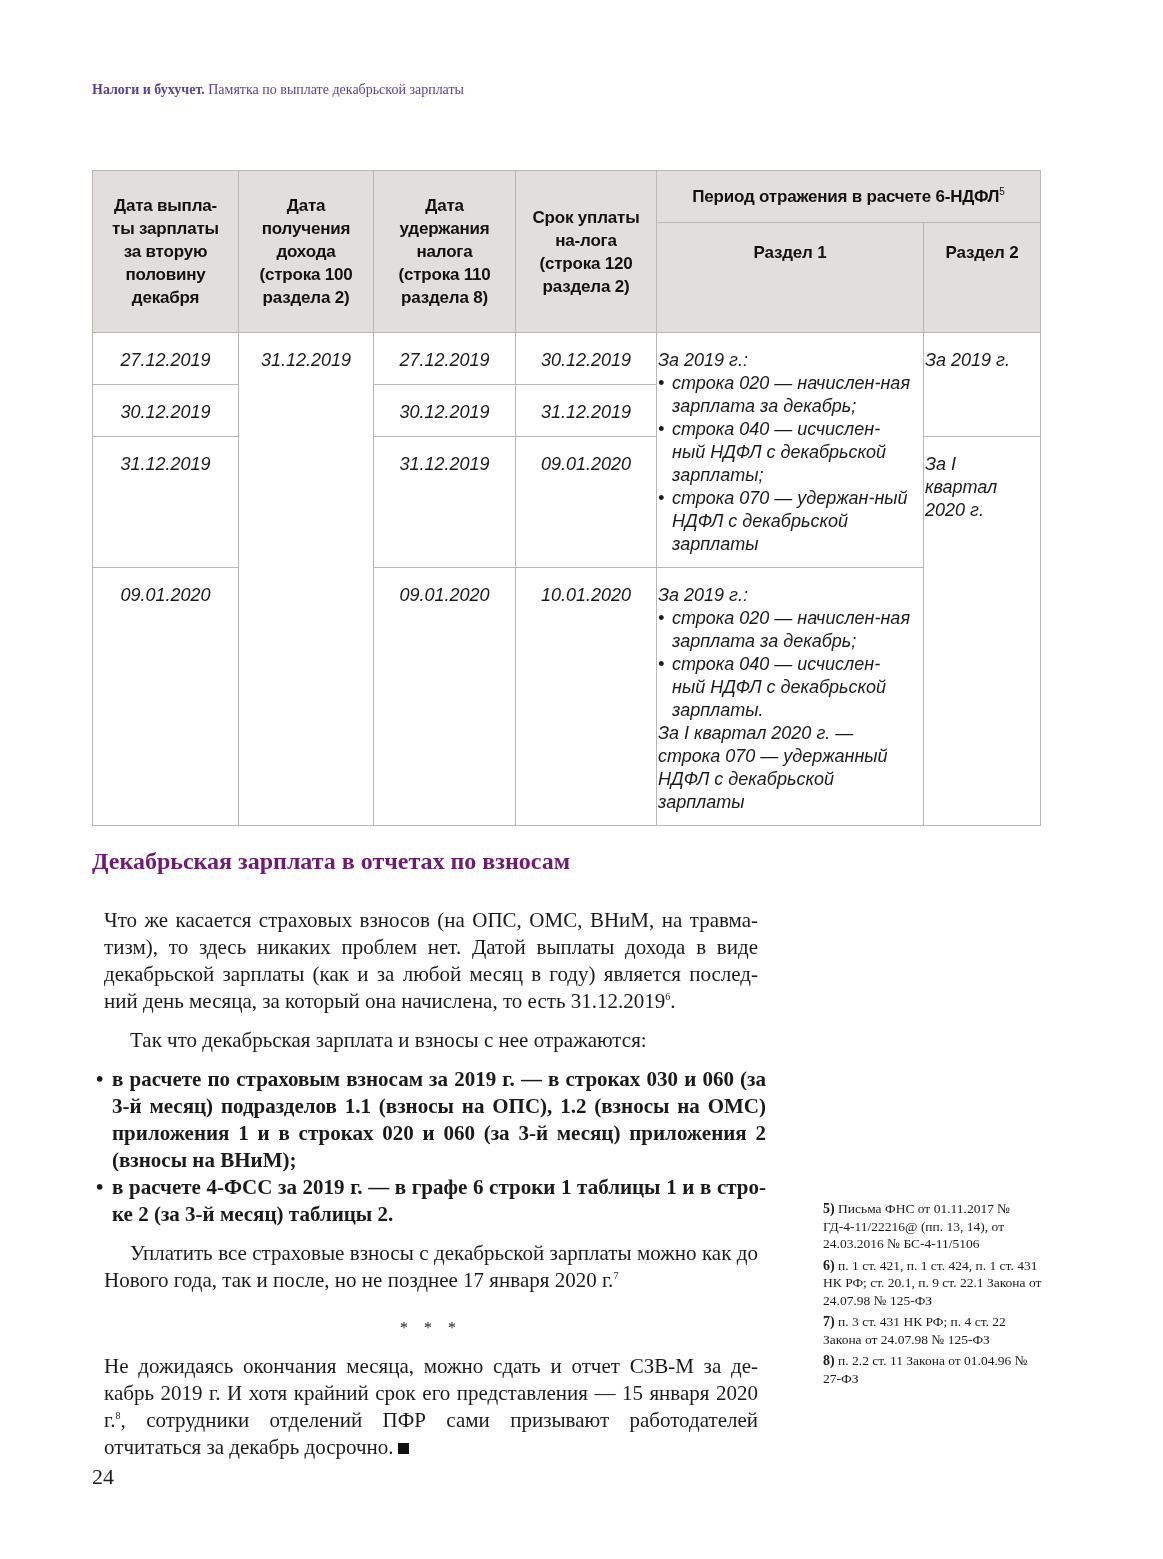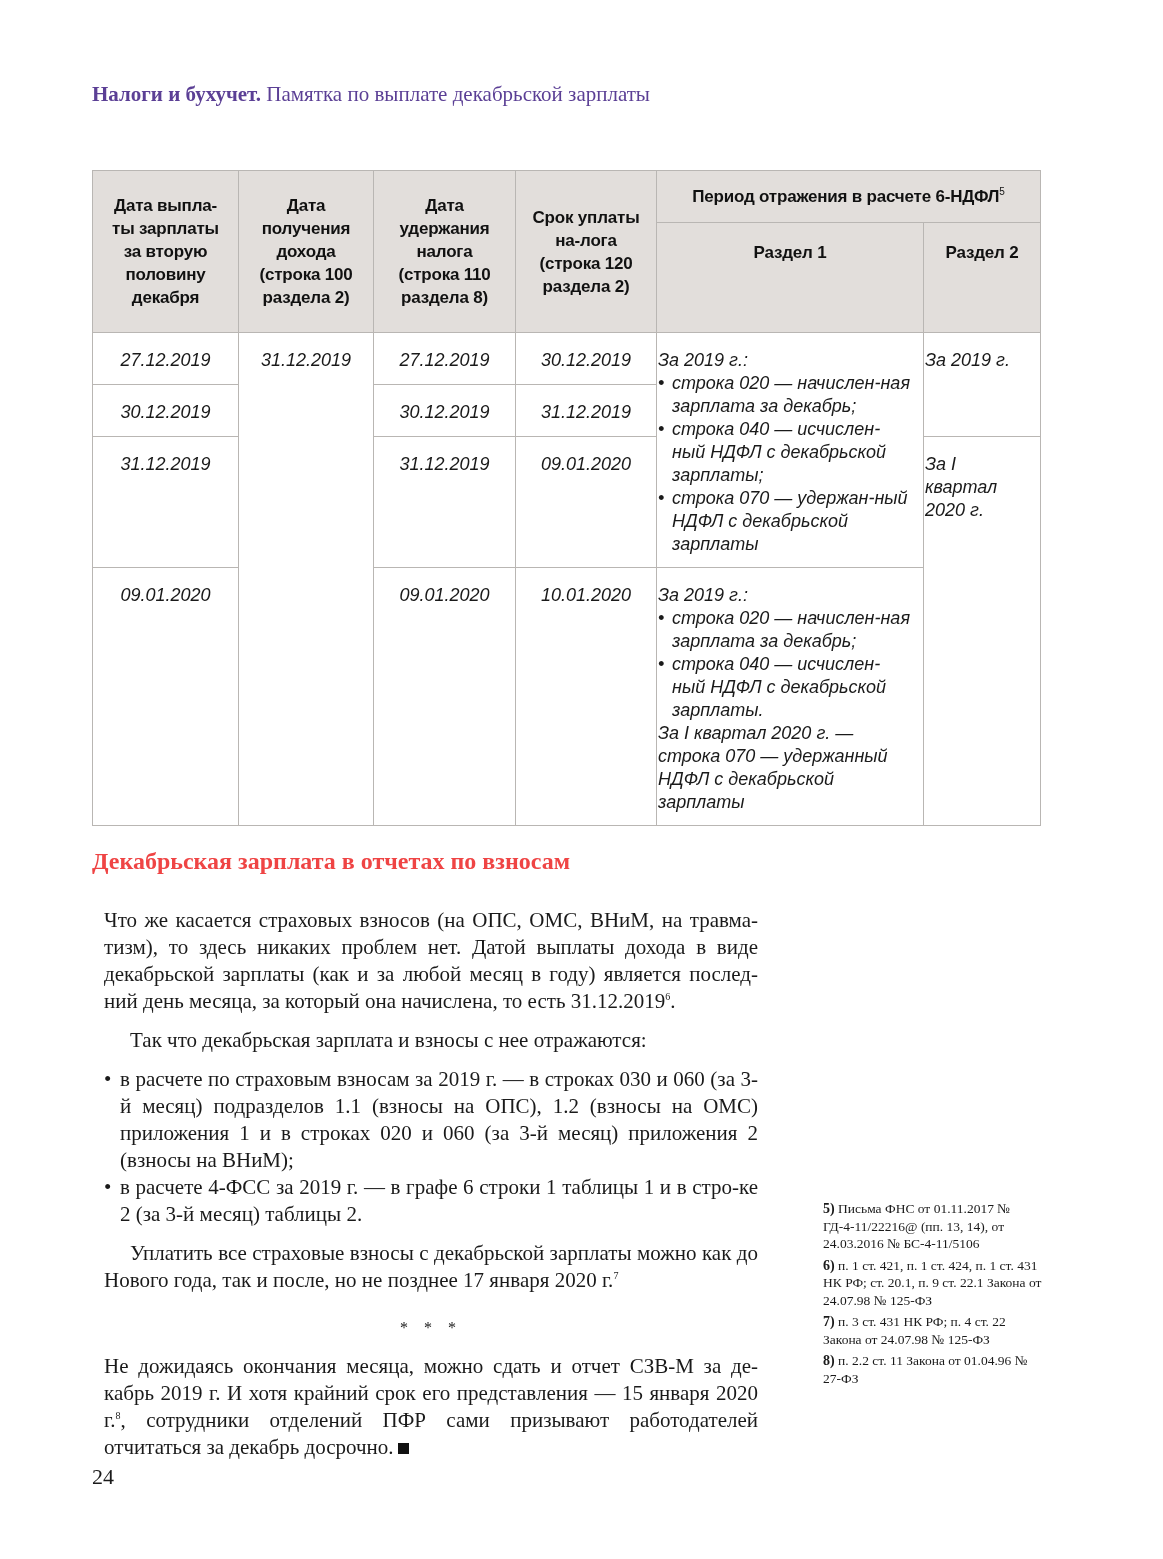--- a/index.html
+++ b/index.html
@@ -1,37 +1,37 @@
 <!DOCTYPE html>
 <html><head>
 <meta charset="utf-8">
 <style>
   html, body { margin: 0; padding: 0; background: #ffffff; }
   body { width: 1163px; height: 1559px; position: relative; overflow: hidden; color: #1a1a1a; }
-  .running-head { position: absolute; left: 92px; top: 82px; font-family: "Liberation Serif", "DejaVu Serif", serif; font-size: 21px; color: #5b3f95; white-space: nowrap; }
+  .running-head { position: absolute; left: 92px; top: 82px; font-family: "Liberation Serif", "DejaVu Serif", serif; font-size: 14px; color: #5b3f95; white-space: nowrap; }
   .running-head b { font-weight: bold; }
 
   table.tax { position: absolute; left: 92px; top: 170px; width: 948px; border-collapse: collapse; font-family: "Liberation Sans", "DejaVu Sans", sans-serif; table-layout: fixed; }
   table.tax th, table.tax td { border: 1px solid #b9b6b3; vertical-align: top; }
   table.tax th { background: #e2dedb; font-weight: bold; font-size: 17px; line-height: 23px; text-align: center; color: #111; padding: 0; font-stretch: condensed; letter-spacing: -0.2px; }
   table.tax th.main { height: 143px; vertical-align: middle; }
   table.tax th.period { height: 51px; vertical-align: middle; }
   table.tax th.sub { height: 91px; vertical-align: top; padding-top: 18px; }
   table.tax td { font-size: 18px; line-height: 23px; text-align: center; padding: 16px 6px 10px 6px; color: #1a1a1a; font-style: italic; }
   table.tax td.left { text-align: left; padding-left: 1px; padding-right: 10px; margin-top: 15px; }
   .sup { font-size: 10px; vertical-align: super; font-weight: normal; line-height: 0; }
   ul.cell-list { list-style: none; margin: 0; padding: 0; }
   ul.cell-list li { position: relative; padding-left: 14px; }
   ul.cell-list li::before { content: "\2022"; position: absolute; left: 0; top: 0; }
 
   .body-text { position: absolute; left: 92px; width: 678px; font-family: "Liberation Serif", "DejaVu Serif", serif; font-size: 21px; line-height: 27px; color: #1a1a1a; text-align: justify; }
-  .section-title { position: absolute; left: 92px; top: 848px; font-family: "Liberation Serif", "DejaVu Serif", serif; font-size: 24px; font-weight: bold; color: #ef4444; }
+  .section-title { position: absolute; left: 92px; top: 848px; font-family: "Liberation Serif", "DejaVu Serif", serif; font-size: 24px; font-weight: bold; color: #701a75; }
   .body-text p { margin: 12px; }
   .indent { text-indent: 26px; }
-  .bullets { margin: 12px; padding: 0; list-style: none; }
+  .bullets { margin: 4px; padding: 0; list-style: none; font-weight: bold; }
   .bullets li { position: relative; padding-left: 16px; }
   .bullets li::before { content: "\2022"; position: absolute; left: 0; }
   .stars { text-align: center; font-size: 16px; letter-spacing: 6px; margin: 20px 0 6px 0; }
   .end-mark { display: inline-block; width: 11px; height: 11px; background: #111; vertical-align: baseline; margin-left: 4px; }
 
   .footnotes { position: absolute; left: 823px; top: 1200px; width: 222px; font-family: "Liberation Serif", "DejaVu Serif", serif; font-size: 13.5px; line-height: 17.5px; color: #1a1a1a; }
   .footnotes .fn { margin-bottom: 4px; }
   .footnotes b { font-weight: bold; font-size: 14px; }
 
   .page-number { position: absolute; left: 92px; top: 1464px; font-family: "Liberation Serif", "DejaVu Serif", serif; font-size: 22px; color: #1a1a1a; }

